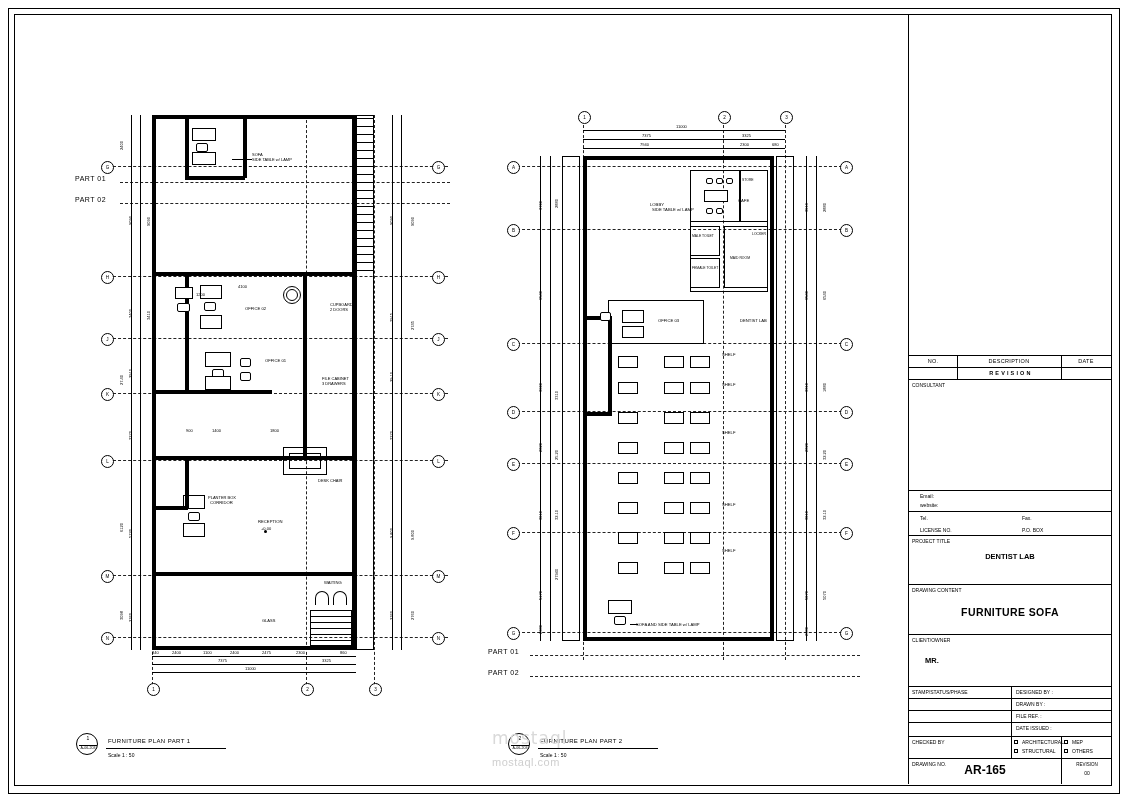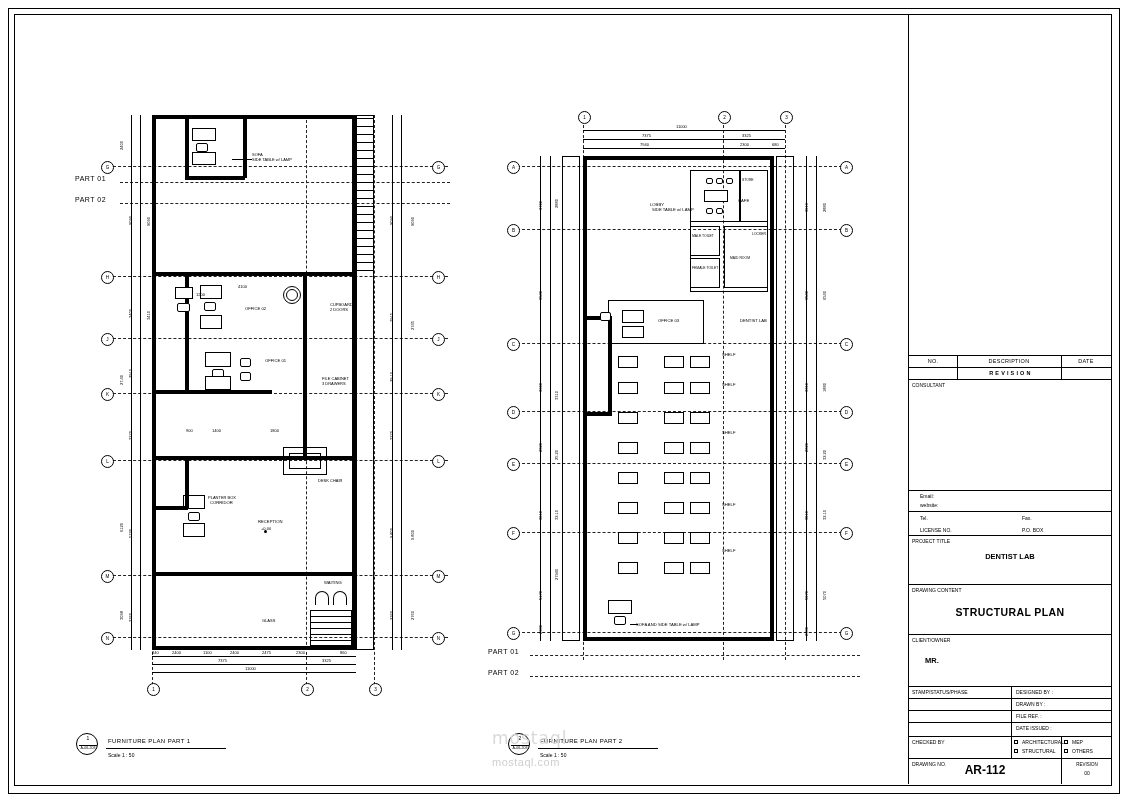--- a/index.html
+++ b/index.html
@@ -548,21 +548,21 @@
     <div class="tb-cell tb-label" style="left:110px; top:500px; width:60px;">Fax.</div>
     <div class="tb-cell tb-label" style="left:8px; top:512px; width:80px;">LICENSE NO.</div>
     <div class="tb-cell tb-label" style="left:110px; top:512px; width:80px;">P.O. BOX</div>
     <div class="hline" style="top:521px;"></div>
 
     <div class="tb-cell tb-label" style="left:0; top:523px; width:120px;">PROJECT TITLE</div>
     <div class="tb-cell tb-med" style="left:0; top:538px; width:202px;">DENTIST LAB</div>
     <div class="hline" style="top:570px;"></div>
 
     <div class="tb-cell tb-label" style="left:0; top:572px; width:120px;">DRAWING CONTENT</div>
-    <div class="tb-cell tb-big" style="left:0; top:594px; width:202px;">STRUCTURAL PLAN</div>
+    <div class="tb-cell tb-big" style="left:0; top:594px; width:202px;">FURNITURE SOFA</div>
     <div class="hline" style="top:620px;"></div>
 
     <div class="tb-cell tb-label" style="left:0; top:622px; width:120px;">CLIENT/OWNER</div>
     <div class="tb-cell tb-med" style="left:0; top:642px; width:100px; text-align:left; padding-left:16px;">MR.</div>
     <div class="hline" style="top:672px;"></div>
 
     <div class="tb-cell tb-label" style="left:0; top:674px; width:100px;">STAMP/STATUS/PHASE</div>
     <div class="vline" style="left:102px; top:672px; height:52px;"></div>
     <div class="tb-cell tb-label" style="left:104px; top:674px; width:98px;">DESIGNED BY  :</div>
     <div class="hline" style="top:684px;"></div>
@@ -583,16 +583,16 @@
     <div class="cb" style="left:105px; top:735px;"></div>
     <div class="tb-cell tb-label" style="left:110px; top:733px; width:46px;">STRUCTURAL</div>
     <div class="cb" style="left:155px; top:735px;"></div>
     <div class="tb-cell tb-label" style="left:160px; top:733px; width:40px;">OTHERS</div>
     <div class="hline" style="top:744px;"></div>
 
     <div class="tb-cell tb-label" style="left:0; top:746px; width:100px;">DRAWING NO.</div>
     <div class="vline" style="left:152px; top:744px; height:26px;"></div>
     <div class="tb-cell" style="left:154px; top:746px; width:48px; font-size:4.5px; text-align:center;">REVISION</div>
     <div class="tb-cell" style="left:154px; top:755px; width:48px; font-size:5px; text-align:center;">00</div>
-    <div class="tb-cell" style="left:0; top:752px; width:152px; font-size:12px; font-weight:bold; text-align:center;">AR-112</div>
+    <div class="tb-cell" style="left:0; top:752px; width:152px; font-size:12px; font-weight:bold; text-align:center;">AR-165</div>
   </div>
 
 </div>
 
 </body></html>

